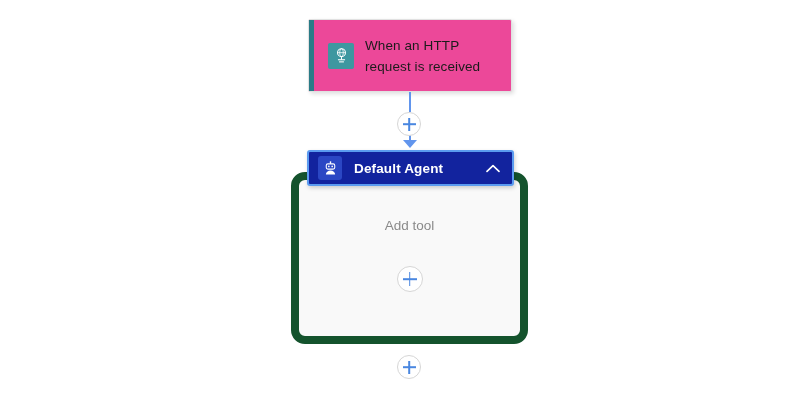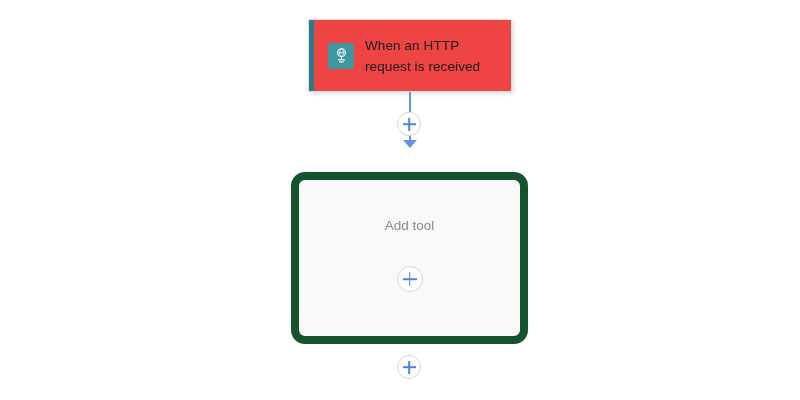--- a/index.html
+++ b/index.html
@@ -21,21 +21,21 @@
     background: #ffffff;
   }
 
   
   .trigger-card {
     position: absolute;
     left: 308px;
     top: 19px;
     width: 204px;
     height: 73px;
-    background: #ef4444;
+    background: #ec4899;
     border: 1px solid #e1e1e1;
     border-radius: 2px;
     box-shadow: 2px 2px 4px rgba(0,0,0,0.13);
     display: flex;
     align-items: center;
     box-sizing: border-box;
   }
   .trigger-accent {
     position: absolute;
     left: 0;
@@ -255,18 +255,36 @@
   <div class="connector-line" id="conn-lower"></div>
   <div class="arrow-head"></div>
 
   <div class="agent-container">
     <div class="add-tool-label">Add tool</div>
     <div class="add-tool-plus">
       <span class="plus-glyph"></span>
     </div>
   </div>
 
+  <div class="agent-header">
+    <div class="agent-icon">
+      <svg width="15" height="15" viewBox="0 0 24 24" aria-hidden="true">
+        <line x1="12" y1="1.5" x2="12" y2="4.5" stroke="#ffffff" stroke-width="1.6"></line>
+        <circle cx="12" cy="1.6" r="1.4" fill="#ffffff"></circle>
+        <rect x="5.2" y="4.6" width="13.6" height="8.4" rx="2.6" fill="none" stroke="#ffffff" stroke-width="1.7"></rect>
+        <circle cx="9.3" cy="8.6" r="1.35" fill="#ffffff"></circle>
+        <circle cx="14.7" cy="8.6" r="1.35" fill="#ffffff"></circle>
+        <path d="M4.6 21.4 a7.4 6.2 0 0 1 14.8 0 z" fill="#ffffff"></path>
+      </svg>
+    </div>
+    <div class="agent-title">Default Agent</div>
+    <div class="agent-chevron">
+      <svg width="14" height="9" viewBox="0 0 14 9" aria-hidden="true">
+        <polyline points="1,7.4 7,1.6 13,7.4" fill="none" stroke="#ffffff" stroke-width="1.6" stroke-linecap="round" stroke-linejoin="round"></polyline>
+      </svg>
+    </div>
+  </div>
 
   <div class="bottom-plus">
     <span class="plus-glyph"></span>
   </div>
 
 </div>
 
 </body></html>

